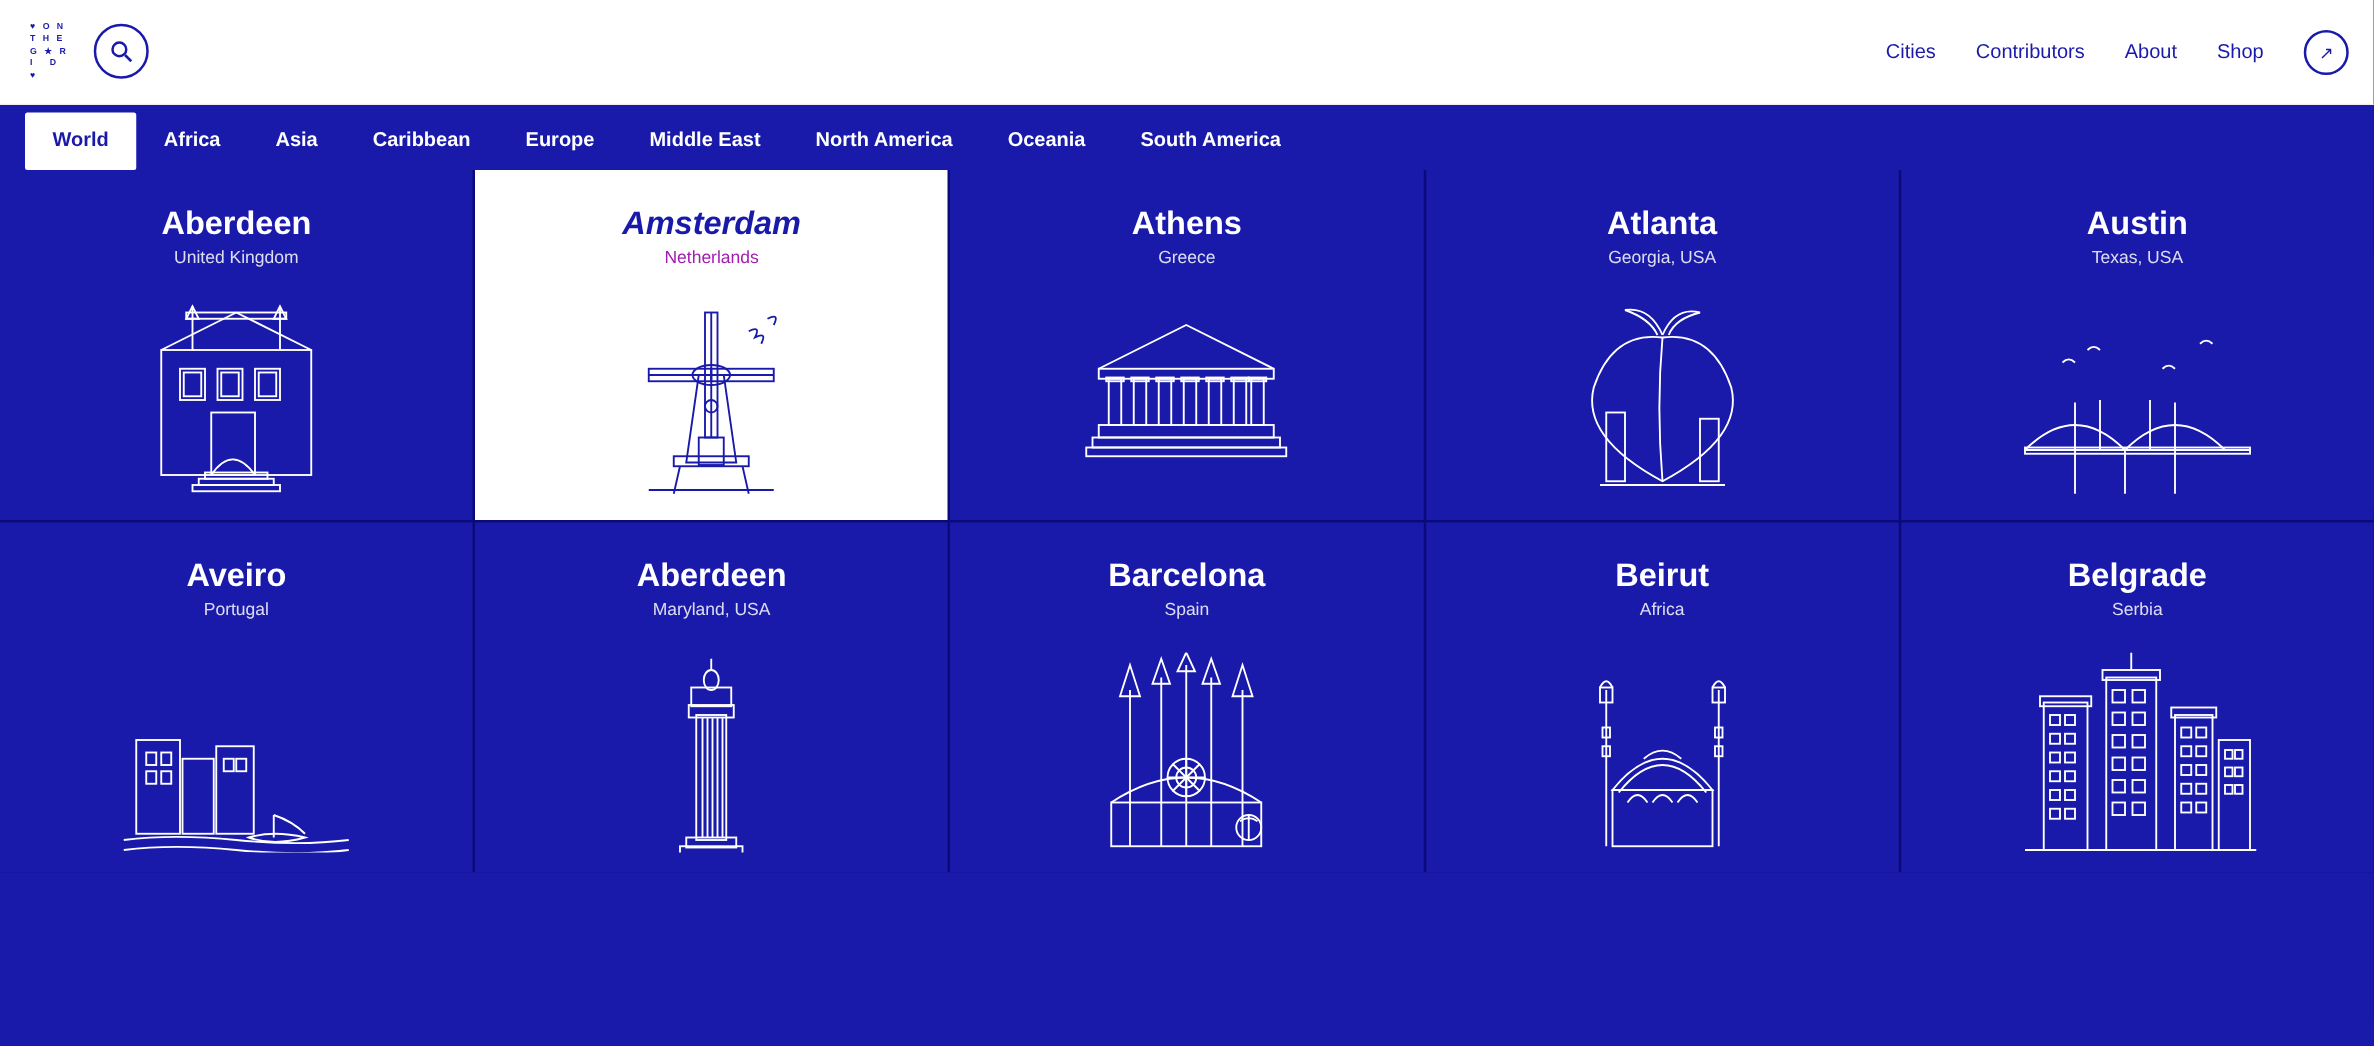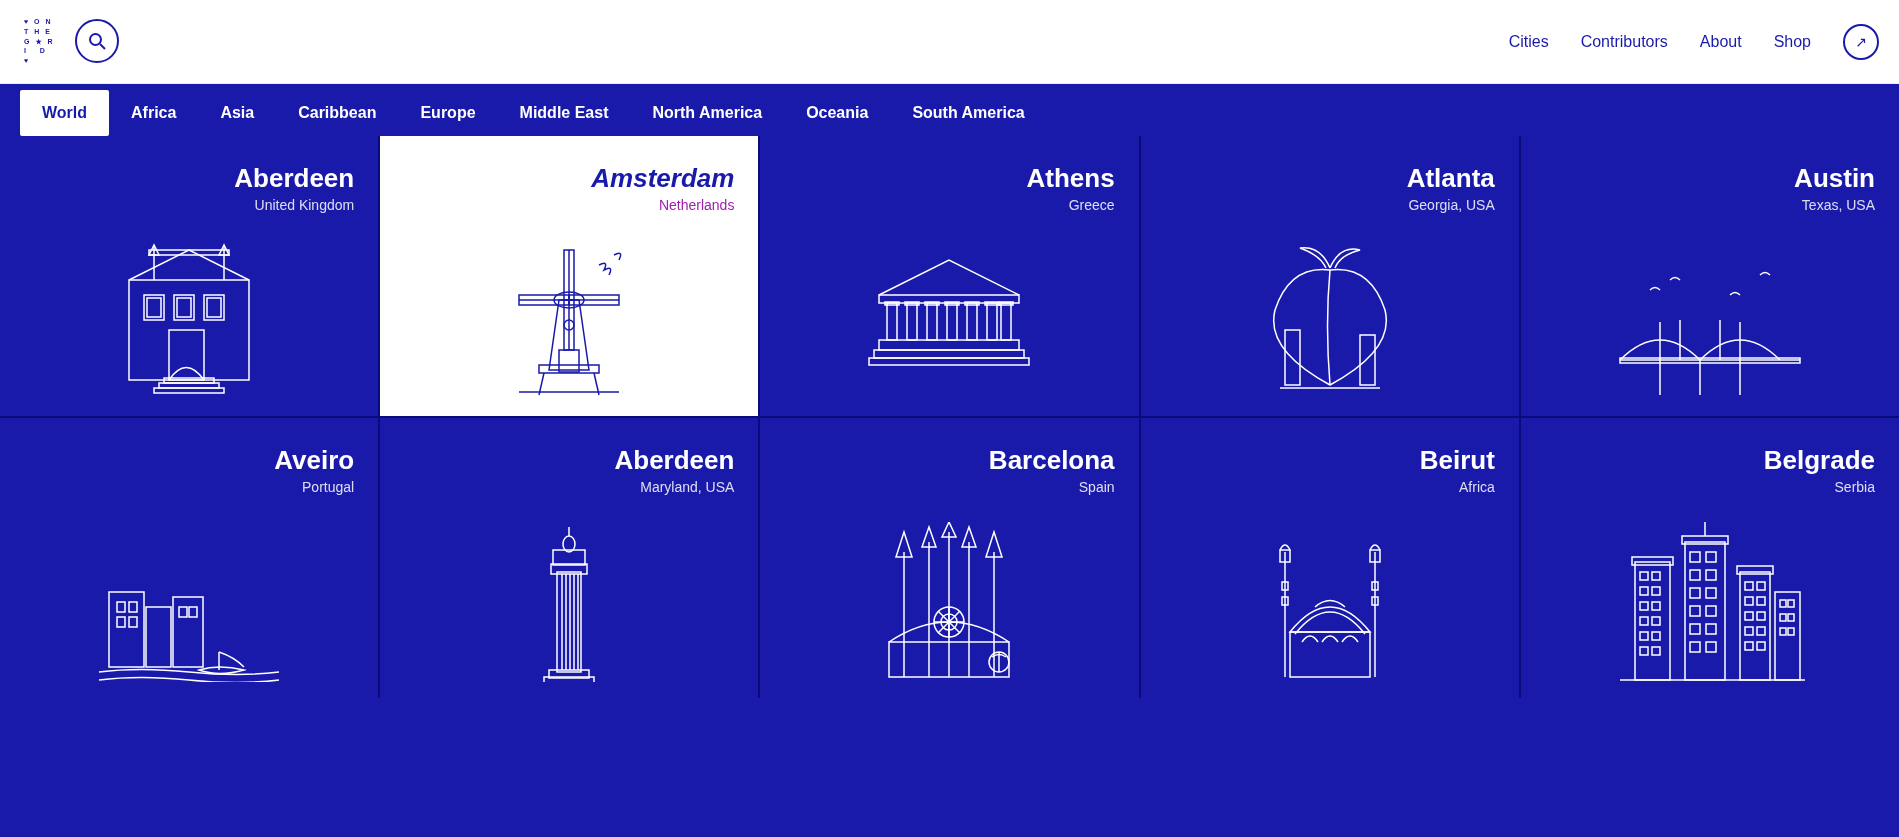--- a/index.html
+++ b/index.html
@@ -86,21 +86,21 @@
       gap: 2px;
       background: #0a0a7a;
     }
     .city-card {
       background: #1a1aaa;
       padding: 28px 24px 16px;
       cursor: pointer;
       min-height: 280px;
       display: flex;
       flex-direction: column;
-      align-items: flex-end;
+      align-items: center;
       position: relative;
       overflow: hidden;
       transition: background 0.2s;
     }
     .city-card.highlighted {
       background: white;
     }
     .city-card.highlighted .city-name { color: #1a1aaa; font-style: italic; }
     .city-card.highlighted .city-country { color: #a21caf; }
     .city-name {

